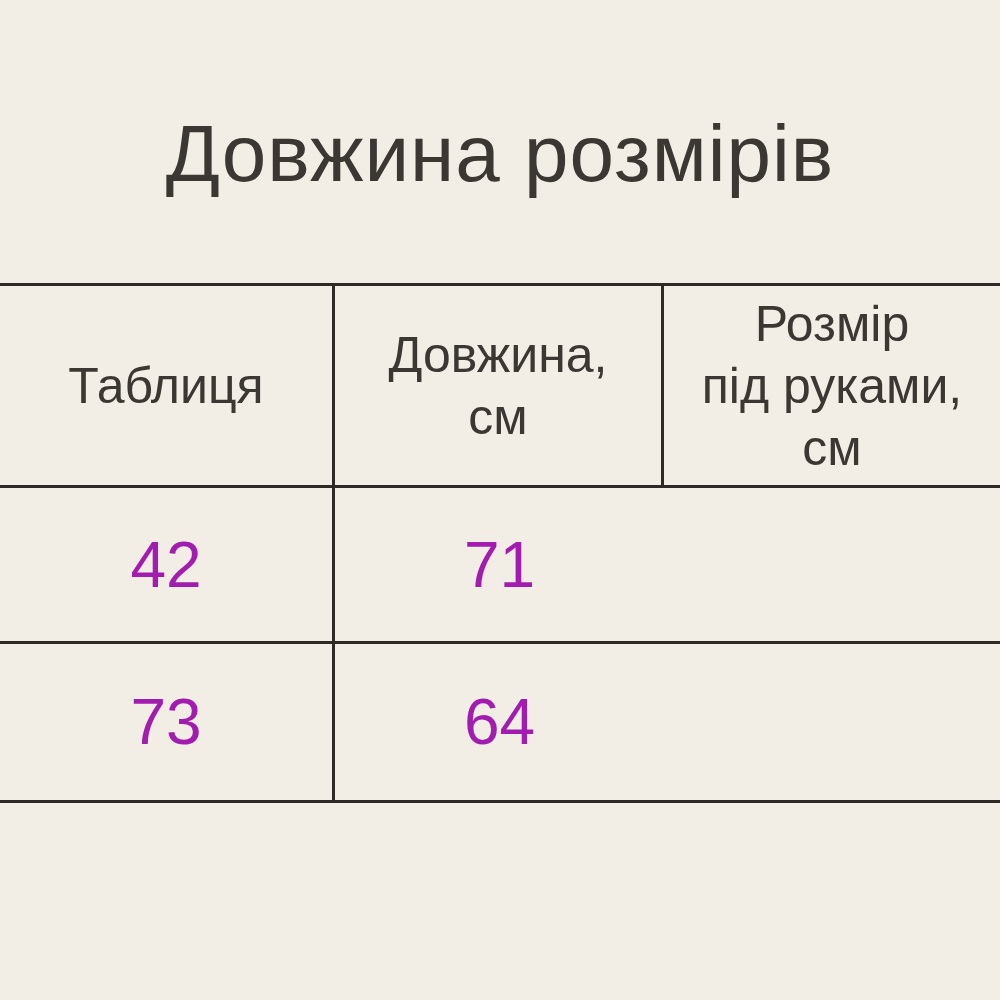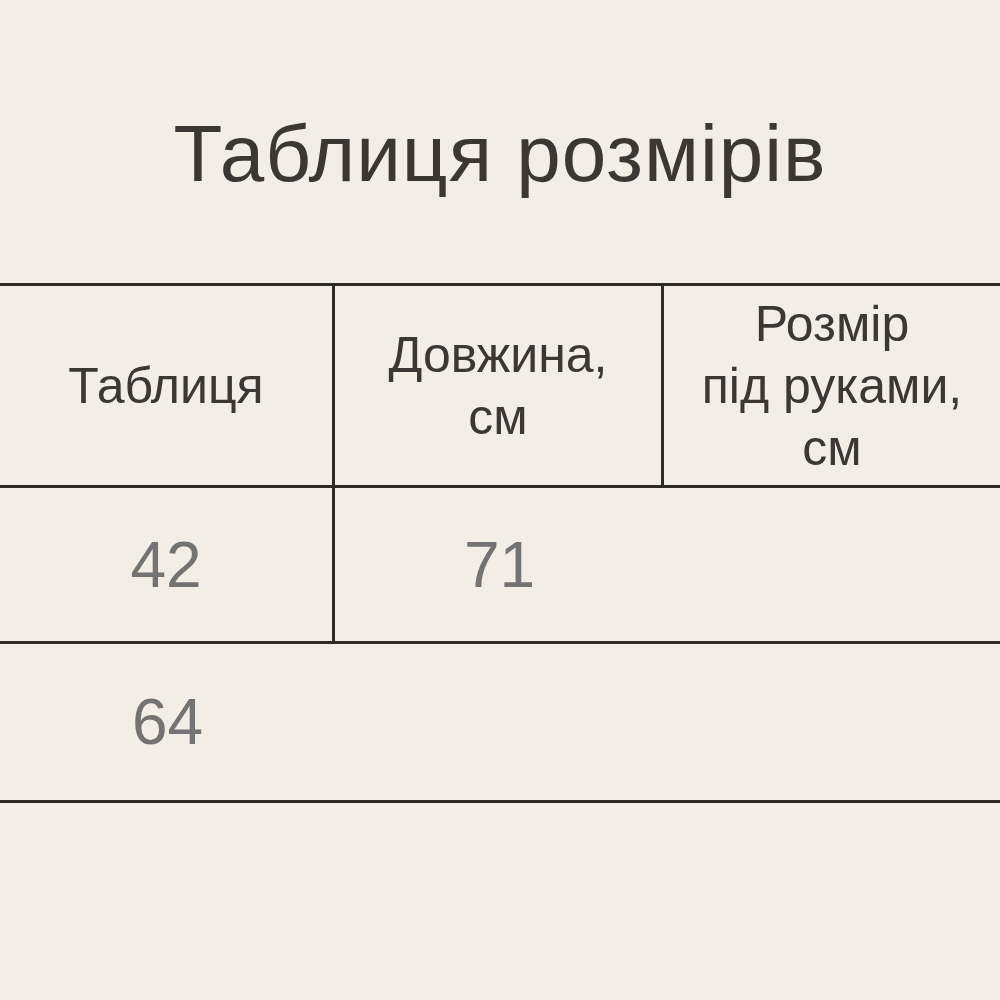--- a/index.html
+++ b/index.html
@@ -53,44 +53,45 @@
   .header-cell {
     font-size: 50px;
     font-weight: 500;
     line-height: 1.24;
     white-space: pre-line;
     color: #3b3733;
   }
   .data-cell {
     font-size: 64px;
     font-weight: 400;
-    color: #737373;
+    color: #a21caf;
   }
 </style>
 </head>
 <body>
 
 <div class="page">
 
-  <h1 class="title">Таблиця розмірів</h1>
+  <h1 class="title">Довжина розмірів</h1>
 
   <div class="size-table">
 
     <div class="row header-row">
       <div class="cell header-cell">Таблиця</div>
       <div class="cell header-cell">Довжина,
 см</div>
       <div class="cell header-cell">Розмір
 під руками,
 см</div>
     </div>
 
     <div class="row data-row">
       <div class="cell data-cell">42</div>
       <div class="cell data-cell">71</div>
     </div>
 
     <div class="row data-row">
+      <div class="cell data-cell">73</div>
       <div class="cell data-cell">64</div>
     </div>
 
   </div>
 </div>
 
 </body></html>

